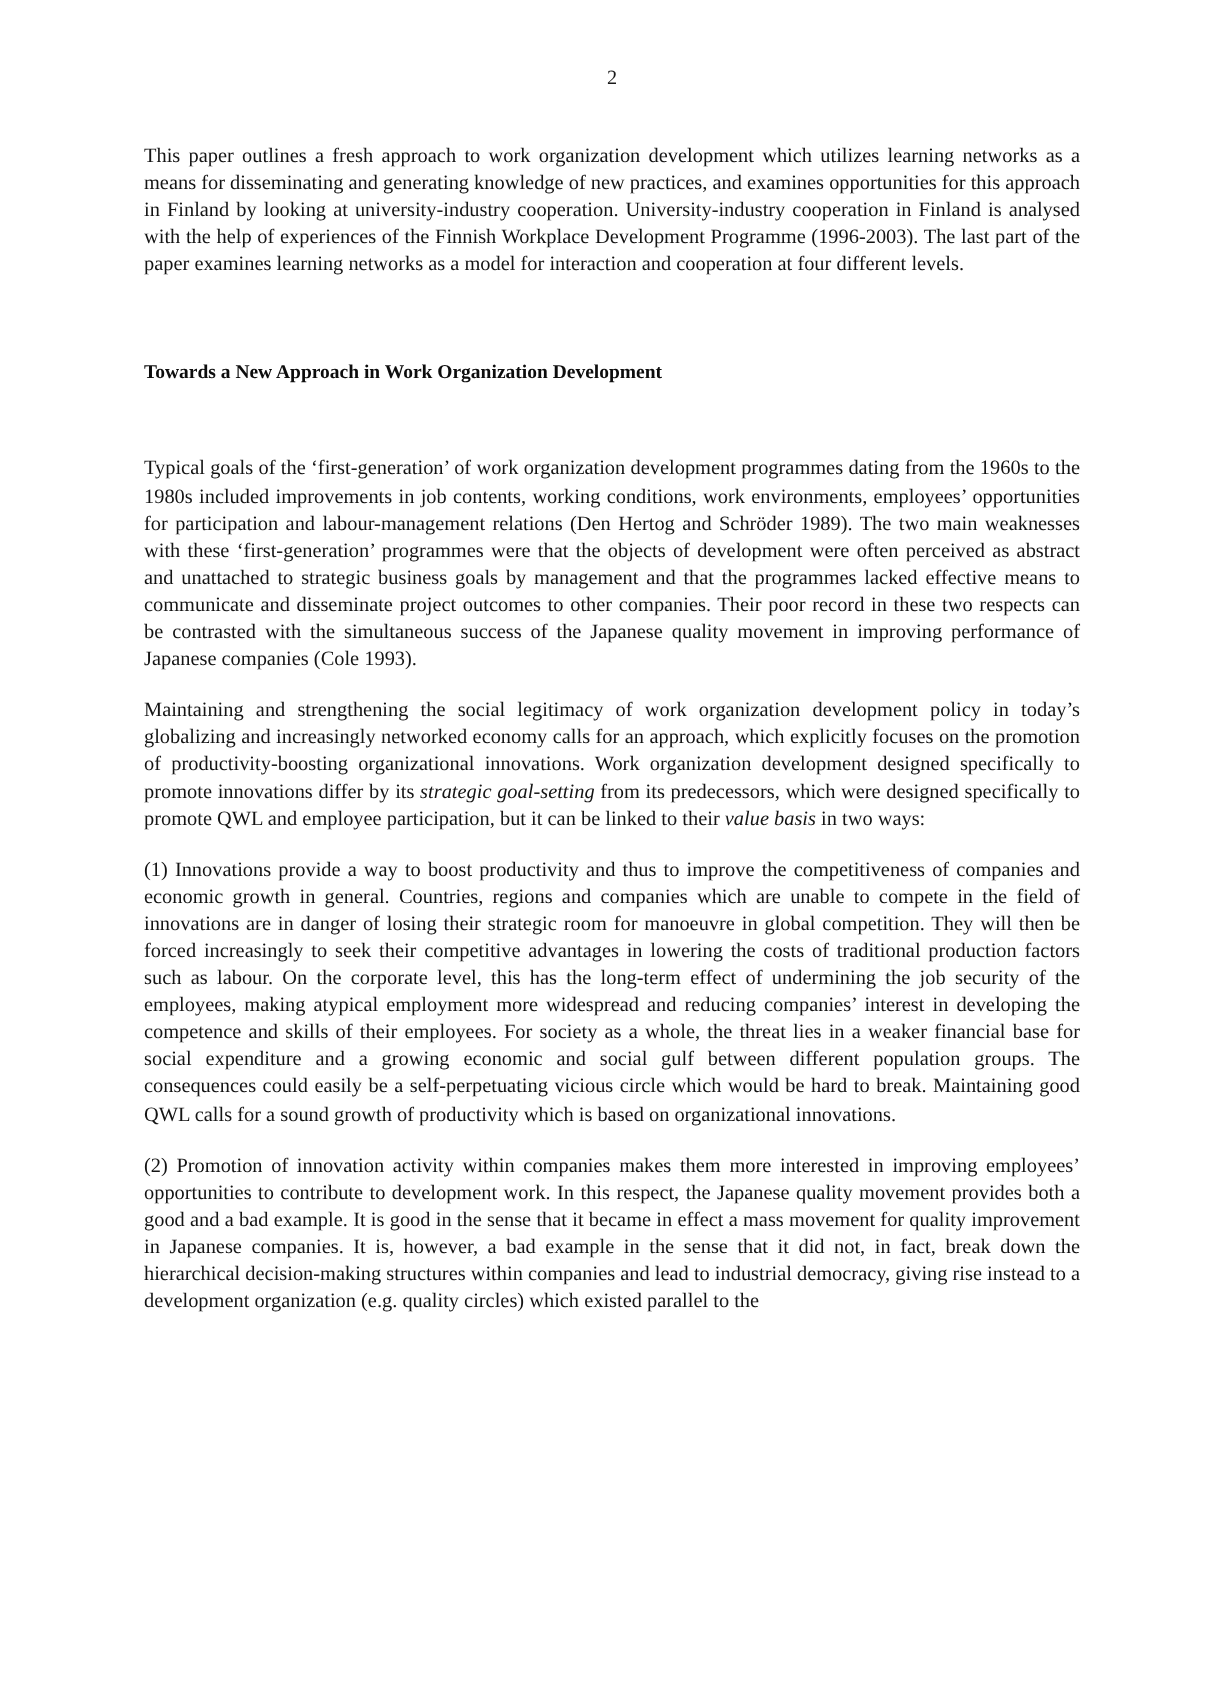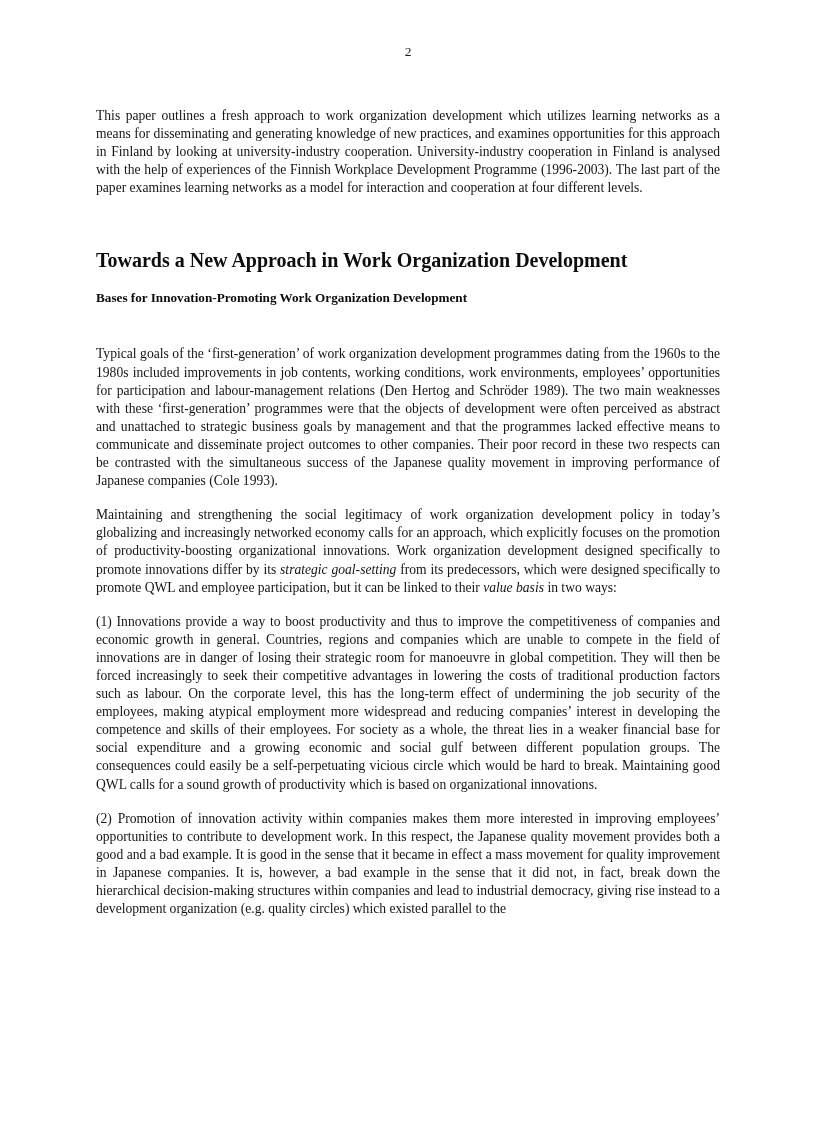--- a/index.html
+++ b/index.html
@@ -31,36 +31,36 @@
     line-height: 1;
     color: #1a1a1a;
   }
   .content {
     position: absolute;
     top: 91px;
     left: 96px;
     width: 624px;
   }
   p.body-par {
-    margin: 16px 0 16px 0;
+    margin: 4px 0 16px 0;
     font-size: 13.6px;
     line-height: 18.1px;
     text-align: justify;
     text-justify: inter-word;
     color: #141414;
     hyphens: none;
     -webkit-hyphens: none;
   }
   p.body-par:last-child {
     margin-bottom: 0;
   }
   h1.section-heading {
     margin: 0;
     padding: 0;
-    font-size: 20px;
+    font-size: 13px;
     line-height: 18px;
     font-weight: bold;
     text-align: left;
     color: #0d0d0d;
   }
   h2.sub-heading {
     margin: 0;
     padding: 0;
     font-size: 13.2px;
     line-height: 18px;
@@ -84,21 +84,20 @@
   <div class="content">
 
     <p class="body-par">This paper outlines a fresh approach to work organization development which utilizes learning networks as a means for disseminating and generating knowledge of new practices, and examines opportunities for this approach in Finland by looking at university-industry cooperation. University-industry cooperation in Finland is analysed with the help of experiences of the Finnish Workplace Development Programme (1996-2003). The last part of the paper examines learning networks as a model for interaction and cooperation at four different levels.</p>
 
     <div class="spacer-before-h1"></div>
 
     <h1 class="section-heading">Towards a New Approach in Work Organization Development</h1>
 
     <div class="spacer-after-h1"></div>
 
-    <h2 class="sub-heading">Bases for Innovation-Promoting Work Organization Development</h2>
 
     <div class="spacer-after-h2"></div>
 
     <p class="body-par">Typical goals of the ‘first-generation’ of work organization development programmes dating from the 1960s to the 1980s included improvements in job contents, working conditions, work environments, employees’ opportunities for participation and labour-management relations (Den Hertog and Schröder 1989). The two main weaknesses with these ‘first-generation’ programmes were that the objects of development were often perceived as abstract and unattached to strategic business goals by management and that the programmes lacked effective means to communicate and disseminate project outcomes to other companies. Their poor record in these two respects can be contrasted with the simultaneous success of the Japanese quality movement in improving performance of Japanese companies (Cole 1993).</p>
 
     <p class="body-par"><span>Maintaining and strengthening the social legitimacy of work organization development policy in today’s globalizing and increasingly networked economy calls for an approach, which explicitly focuses on the promotion of productivity-boosting organizational innovations. Work organization development designed specifically to promote innovations differ by its </span><em class="emph">strategic goal-setting</em><span> from its predecessors, which were designed specifically to promote QWL and employee participation, but it can be linked to their </span><em class="emph">value basis</em><span> in two ways:</span></p>
 
     <p class="body-par">(1) Innovations provide a way to boost productivity and thus to improve the competitiveness of companies and economic growth in general. Countries, regions and companies which are unable to compete in the field of innovations are in danger of losing their strategic room for manoeuvre in global competition. They will then be forced increasingly to seek their competitive advantages in lowering the costs of traditional production factors such as labour. On the corporate level, this has the long-term effect of undermining the job security of the employees, making atypical employment more widespread and reducing companies’ interest in developing the competence and skills of their employees. For society as a whole, the threat lies in a weaker financial base for social expenditure and a growing economic and social gulf between different population groups. The consequences could easily be a self-perpetuating vicious circle which would be hard to break. Maintaining good QWL calls for a sound growth of productivity which is based on organizational innovations.</p>
 
     <p class="body-par">(2) Promotion of innovation activity within companies makes them more interested in improving employees’ opportunities to contribute to development work. In this respect, the Japanese quality movement provides both a good and a bad example. It is good in the sense that it became in effect a mass movement for quality improvement in Japanese companies. It is, however, a bad example in the sense that it did not, in fact, break down the hierarchical decision-making structures within companies and lead to industrial democracy, giving rise instead to a development organization (e.g. quality circles) which existed parallel to the</p>

